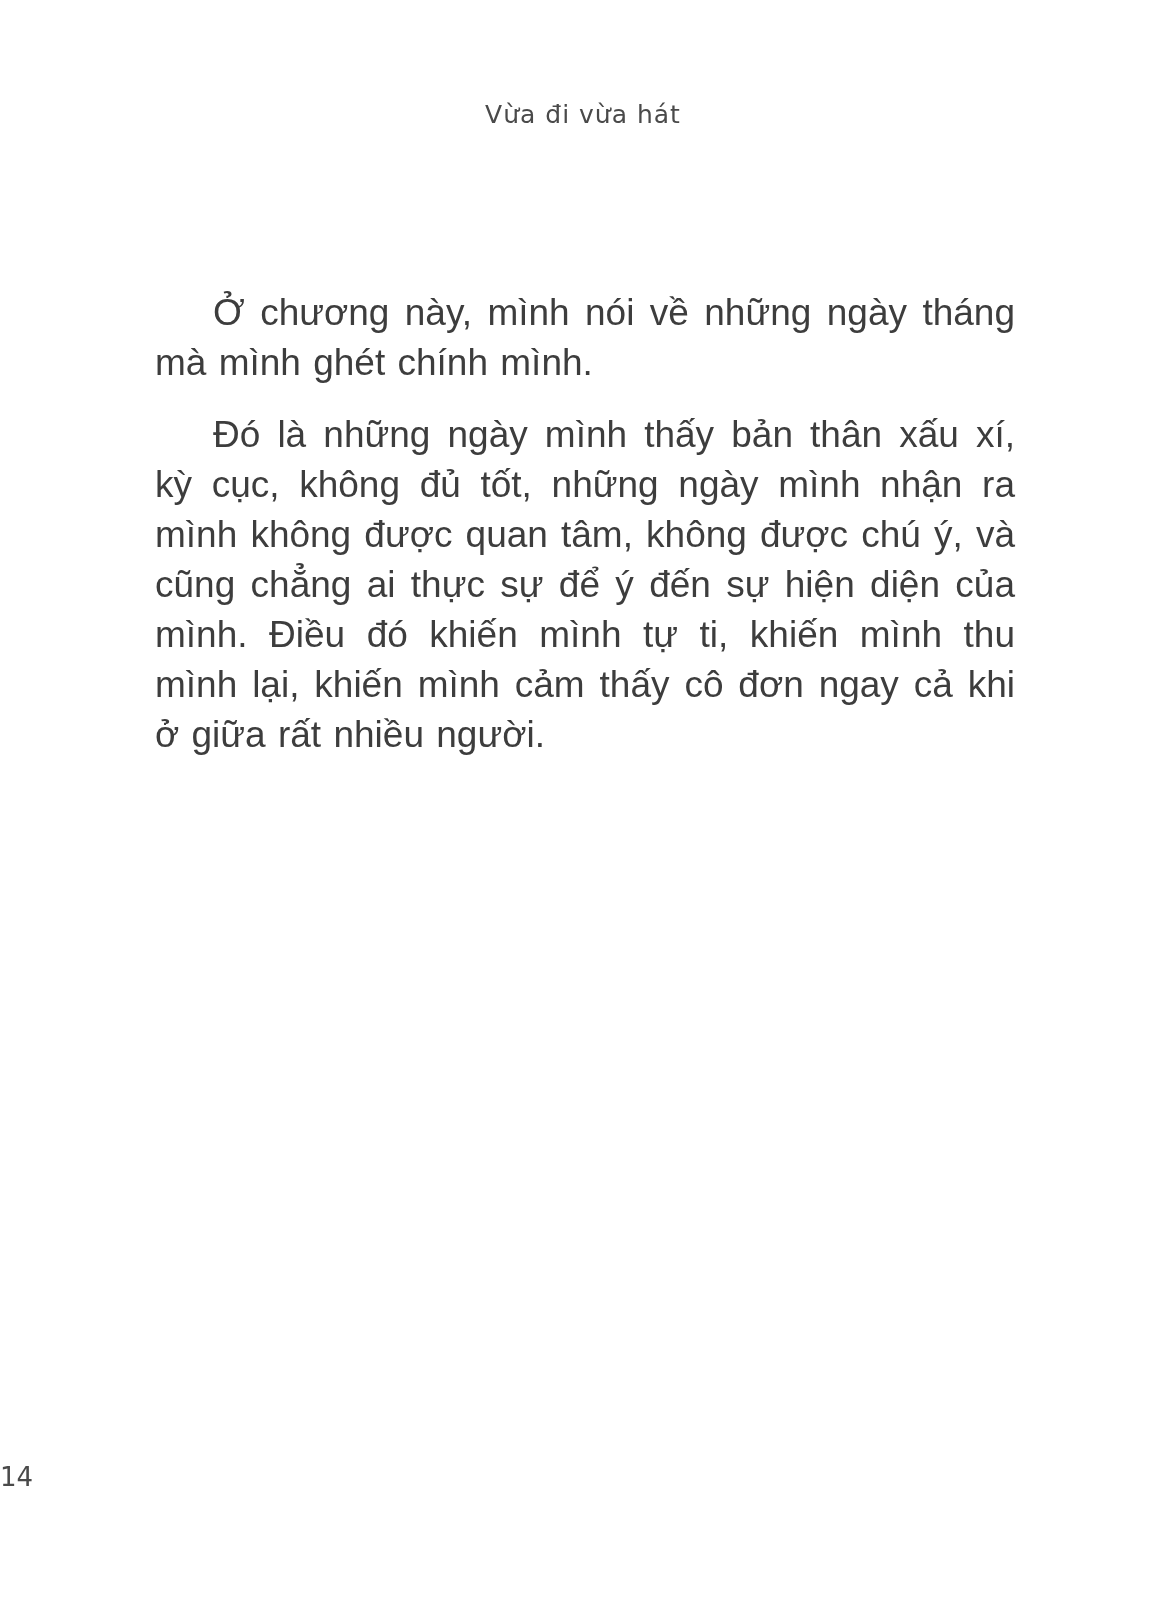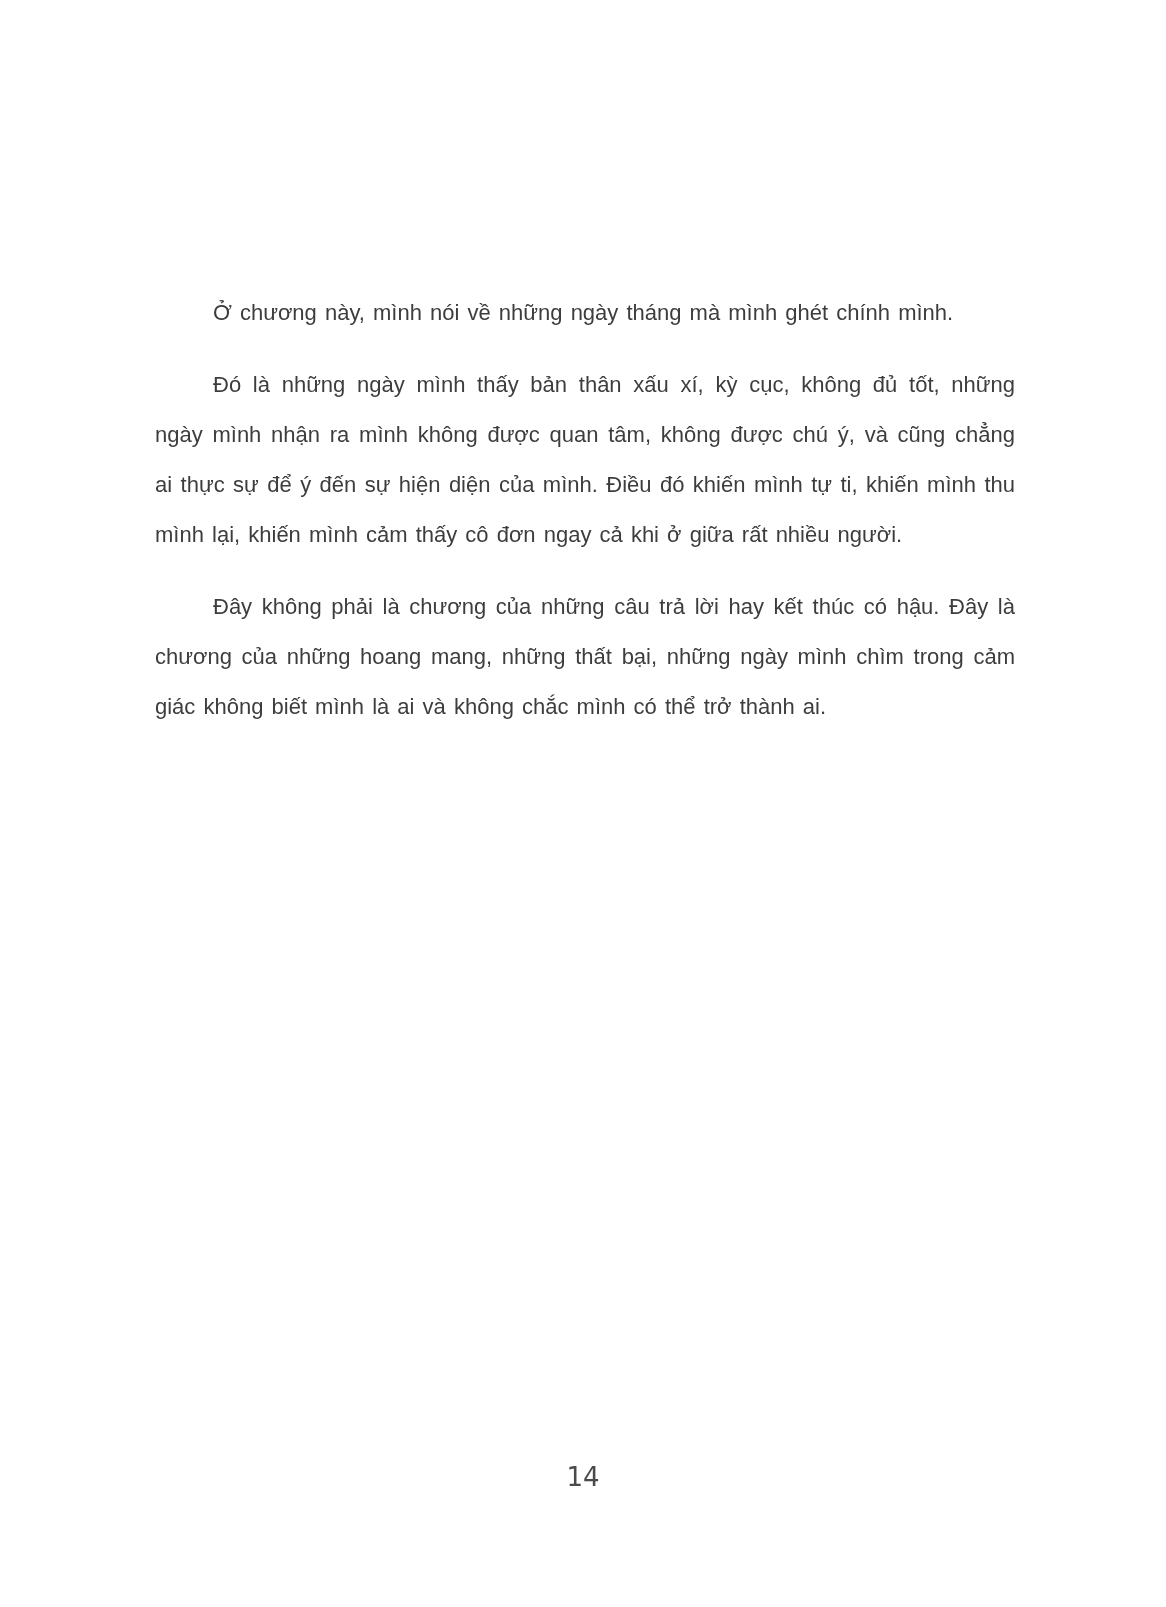--- a/index.html
+++ b/index.html
@@ -29,45 +29,44 @@
     font-family: "DejaVu Sans", sans-serif;
   }
   .body-text {
     position: absolute;
     top: 288px;
     left: 155px;
     width: 860px;
   }
   .body-text p {
     margin: 0 0 22px 0;
-    font-size: 22px;
+    font-size: 37px;
     line-height: 50px;
     text-align: justify;
     text-indent: 58px;
     color: #3d3d3d;
     word-spacing: 2px;
   }
   .page-number {
     position: absolute;
     bottom: 115px;
     left: 0;
     width: 100%;
-    text-align: center;
     font-size: 26px;
     color: #4a4a4a;
     font-family: "DejaVu Sans", sans-serif;
   }
 </style>
 </head>
 <body>
 
 <div class="page">
 
+  <div class="running-head">Vừa đi vừa hát</div>
 
   <div class="body-text">
     <p>Ở chương này, mình nói về những ngày tháng mà mình ghét chính mình.</p>
     <p>Đó là những ngày mình thấy bản thân xấu xí, kỳ cục, không đủ tốt, những ngày mình nhận ra mình không được quan tâm, không được chú ý, và cũng chẳng ai thực sự để ý đến sự hiện diện của mình. Điều đó khiến mình tự ti, khiến mình thu mình lại, khiến mình cảm thấy cô đơn ngay cả khi ở giữa rất nhiều người.</p>
-    <p>Đây không phải là chương của những câu trả lời hay kết thúc có hậu. Đây là chương của những hoang mang, những thất bại, những ngày mình chìm trong cảm giác không biết mình là ai và không chắc mình có thể trở thành ai.</p>
   </div>
 
   <div class="page-number">14</div>
 
 </div>
 
 </body></html>

